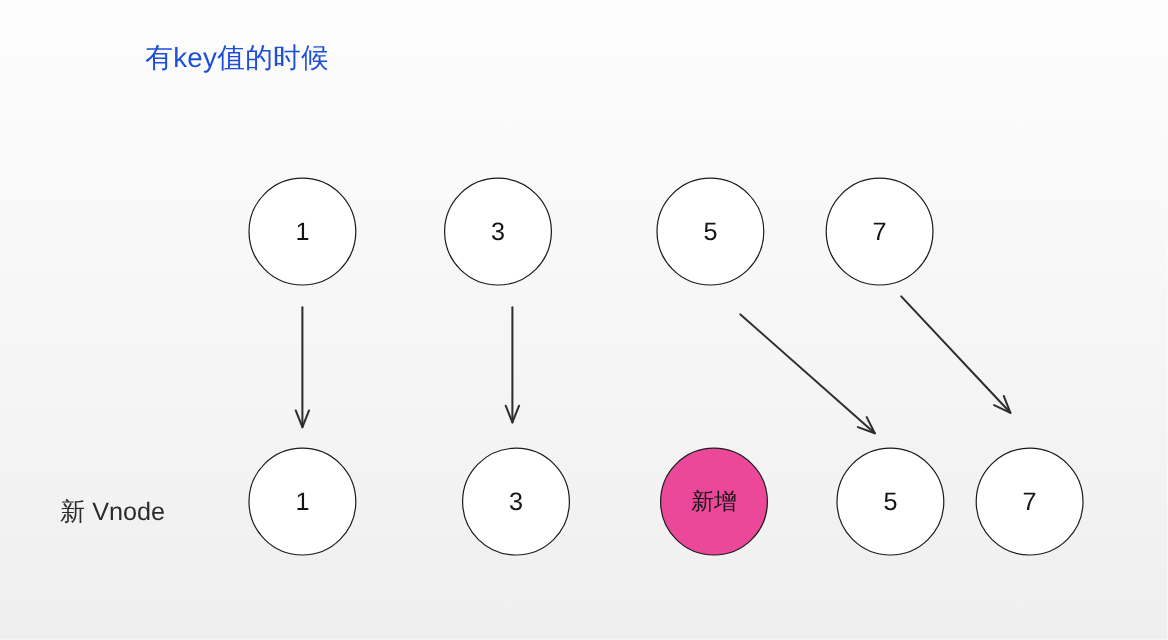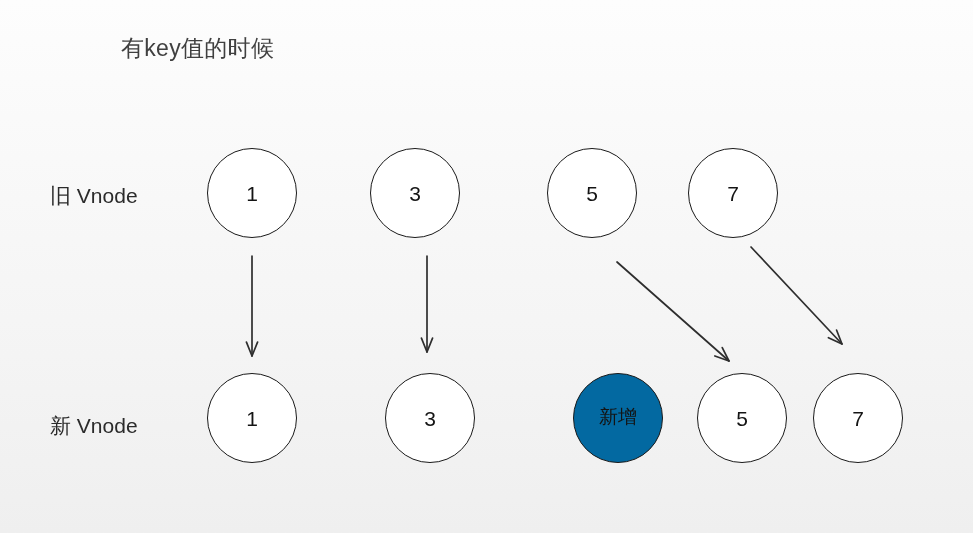--- a/index.html
+++ b/index.html
@@ -23,21 +23,21 @@
     left: 0;
     top: 0;
     width: 973px;
     height: 533px;
   }
   .title-text {
     position: absolute;
     left: 121px;
     top: 33px;
     font-size: 23px;
-    color: #404040;
+    color: #1d4ed8;
     letter-spacing: 0.3px;
     white-space: nowrap;
   }
   .row-label {
     position: absolute;
     font-size: 21px;
     color: #2b2b2b;
     white-space: nowrap;
   }
   #label-old { left: 50px; top: 182px; }
@@ -69,21 +69,20 @@
   }
   .node-label.cn { font-size: 19px; }
 </style>
 </head>
 <body>
 
 <div id="stage">
 
   <div class="title-text">有key值的时候</div>
 
-  <div class="row-label" id="label-old">旧 Vnode</div>
   <div class="row-label" id="label-new">新 Vnode</div>
 
   <svg id="diagram-svg" viewBox="0 0 973 533">
     <g id="arrow-group">
         <g>
           <line x1="252" y1="256" x2="252" y2="356" stroke="#2e2e2e" stroke-width="1.7" stroke-linecap="round"></line>
           <path d="M 246.43619295880526 342.07003046635236 L 252 356 L 257.56380704119476 342.07003046635236" fill="none" stroke="#2e2e2e" stroke-width="1.7" stroke-linecap="round" stroke-linejoin="round"></path>
         </g>
         <g>
           <line x1="427" y1="256" x2="427" y2="352" stroke="#2e2e2e" stroke-width="1.7" stroke-linecap="round"></line>
@@ -112,21 +111,21 @@
       </div>
       <div class="node-circle" style="left: 688px; top: 148px; width: 90px; height: 90px; border-color: rgb(26, 26, 26); background: rgb(255, 255, 255);">
         <span class="node-label" style="color: rgb(20, 20, 20);">7</span>
       </div>
       <div class="node-circle" style="left: 207px; top: 373px; width: 90px; height: 90px; border-color: rgb(26, 26, 26); background: rgb(255, 255, 255);">
         <span class="node-label" style="color: rgb(20, 20, 20);">1</span>
       </div>
       <div class="node-circle" style="left: 385px; top: 373px; width: 90px; height: 90px; border-color: rgb(26, 26, 26); background: rgb(255, 255, 255);">
         <span class="node-label" style="color: rgb(20, 20, 20);">3</span>
       </div>
-      <div class="node-circle" style="left: 573px; top: 373px; width: 90px; height: 90px; border-color: rgb(26, 26, 26); background: #0369a1; font-family: Liberation Mono, monospace;">
+      <div class="node-circle" style="left: 550px; top: 373px; width: 90px; height: 90px; border-color: rgb(26, 26, 26); background: #ec4899;">
         <span class="node-label cn" style="color: rgb(20, 20, 20);">新增</span>
       </div>
       <div class="node-circle" style="left: 697px; top: 373px; width: 90px; height: 90px; border-color: rgb(26, 26, 26); background: rgb(255, 255, 255);">
         <span class="node-label" style="color: rgb(20, 20, 20);">5</span>
       </div>
       <div class="node-circle" style="left: 813px; top: 373px; width: 90px; height: 90px; border-color: rgb(26, 26, 26); background: rgb(255, 255, 255);">
         <span class="node-label" style="color: rgb(20, 20, 20);">7</span>
       </div>
     </div>
 

